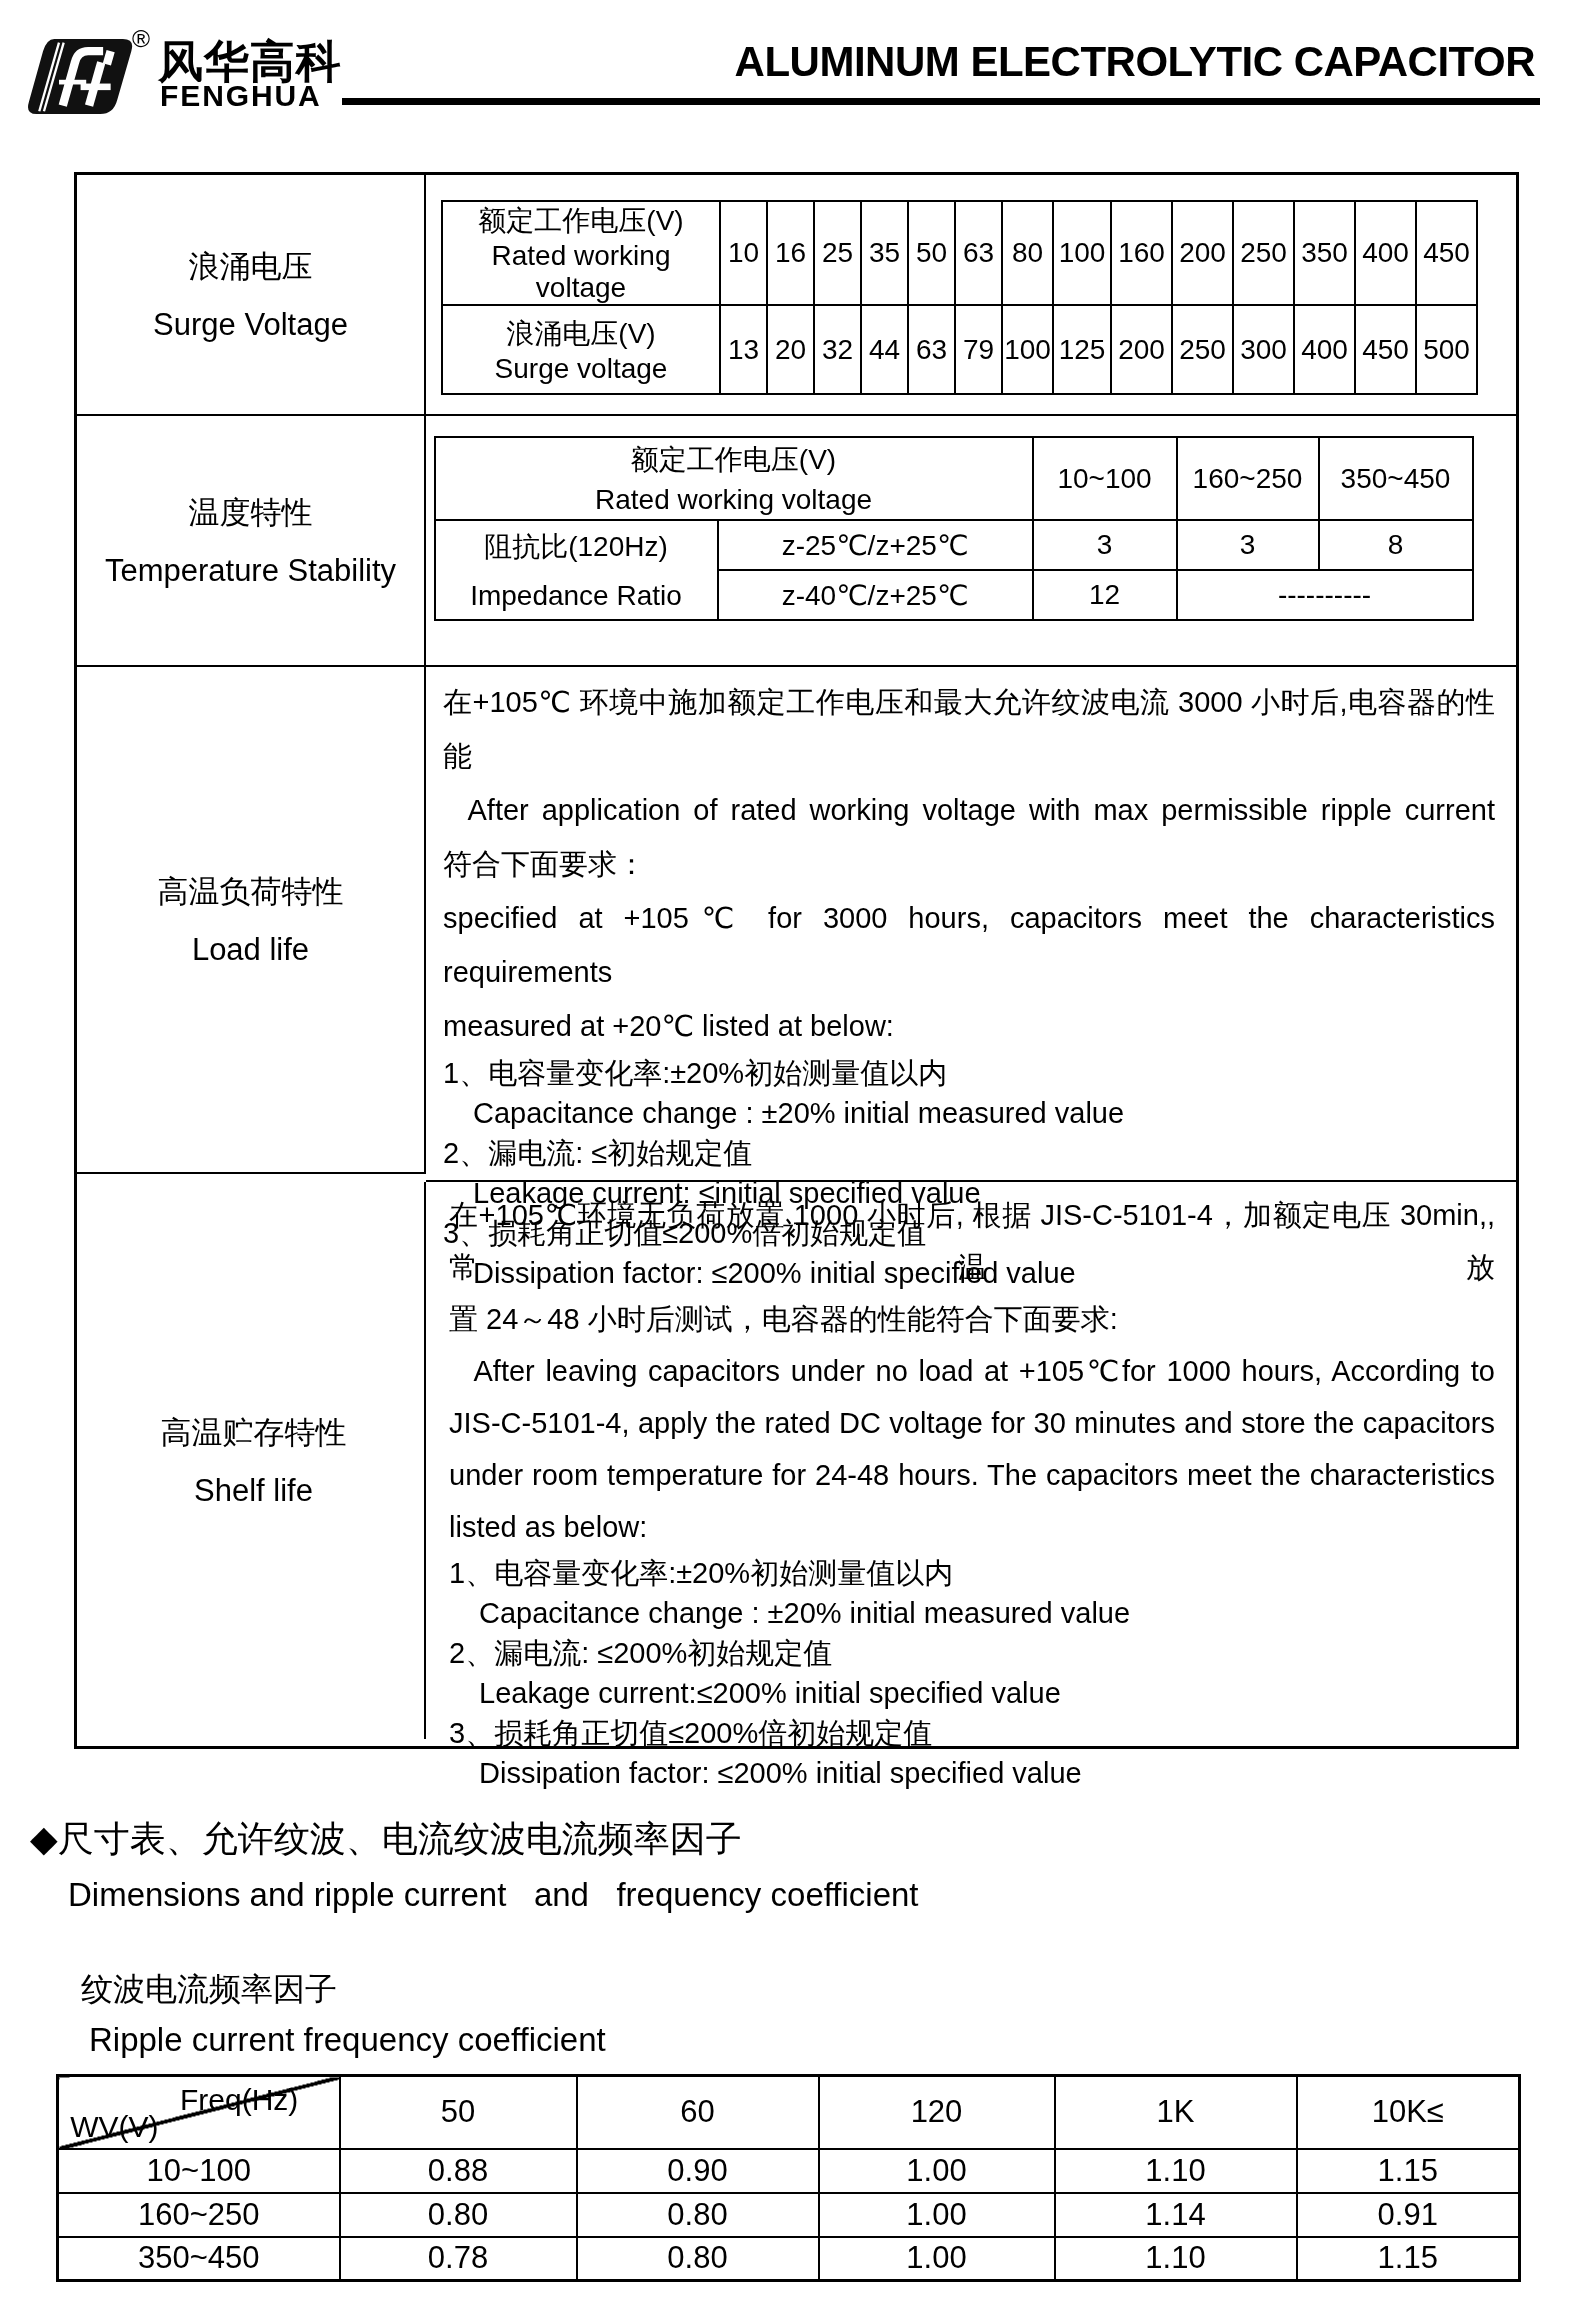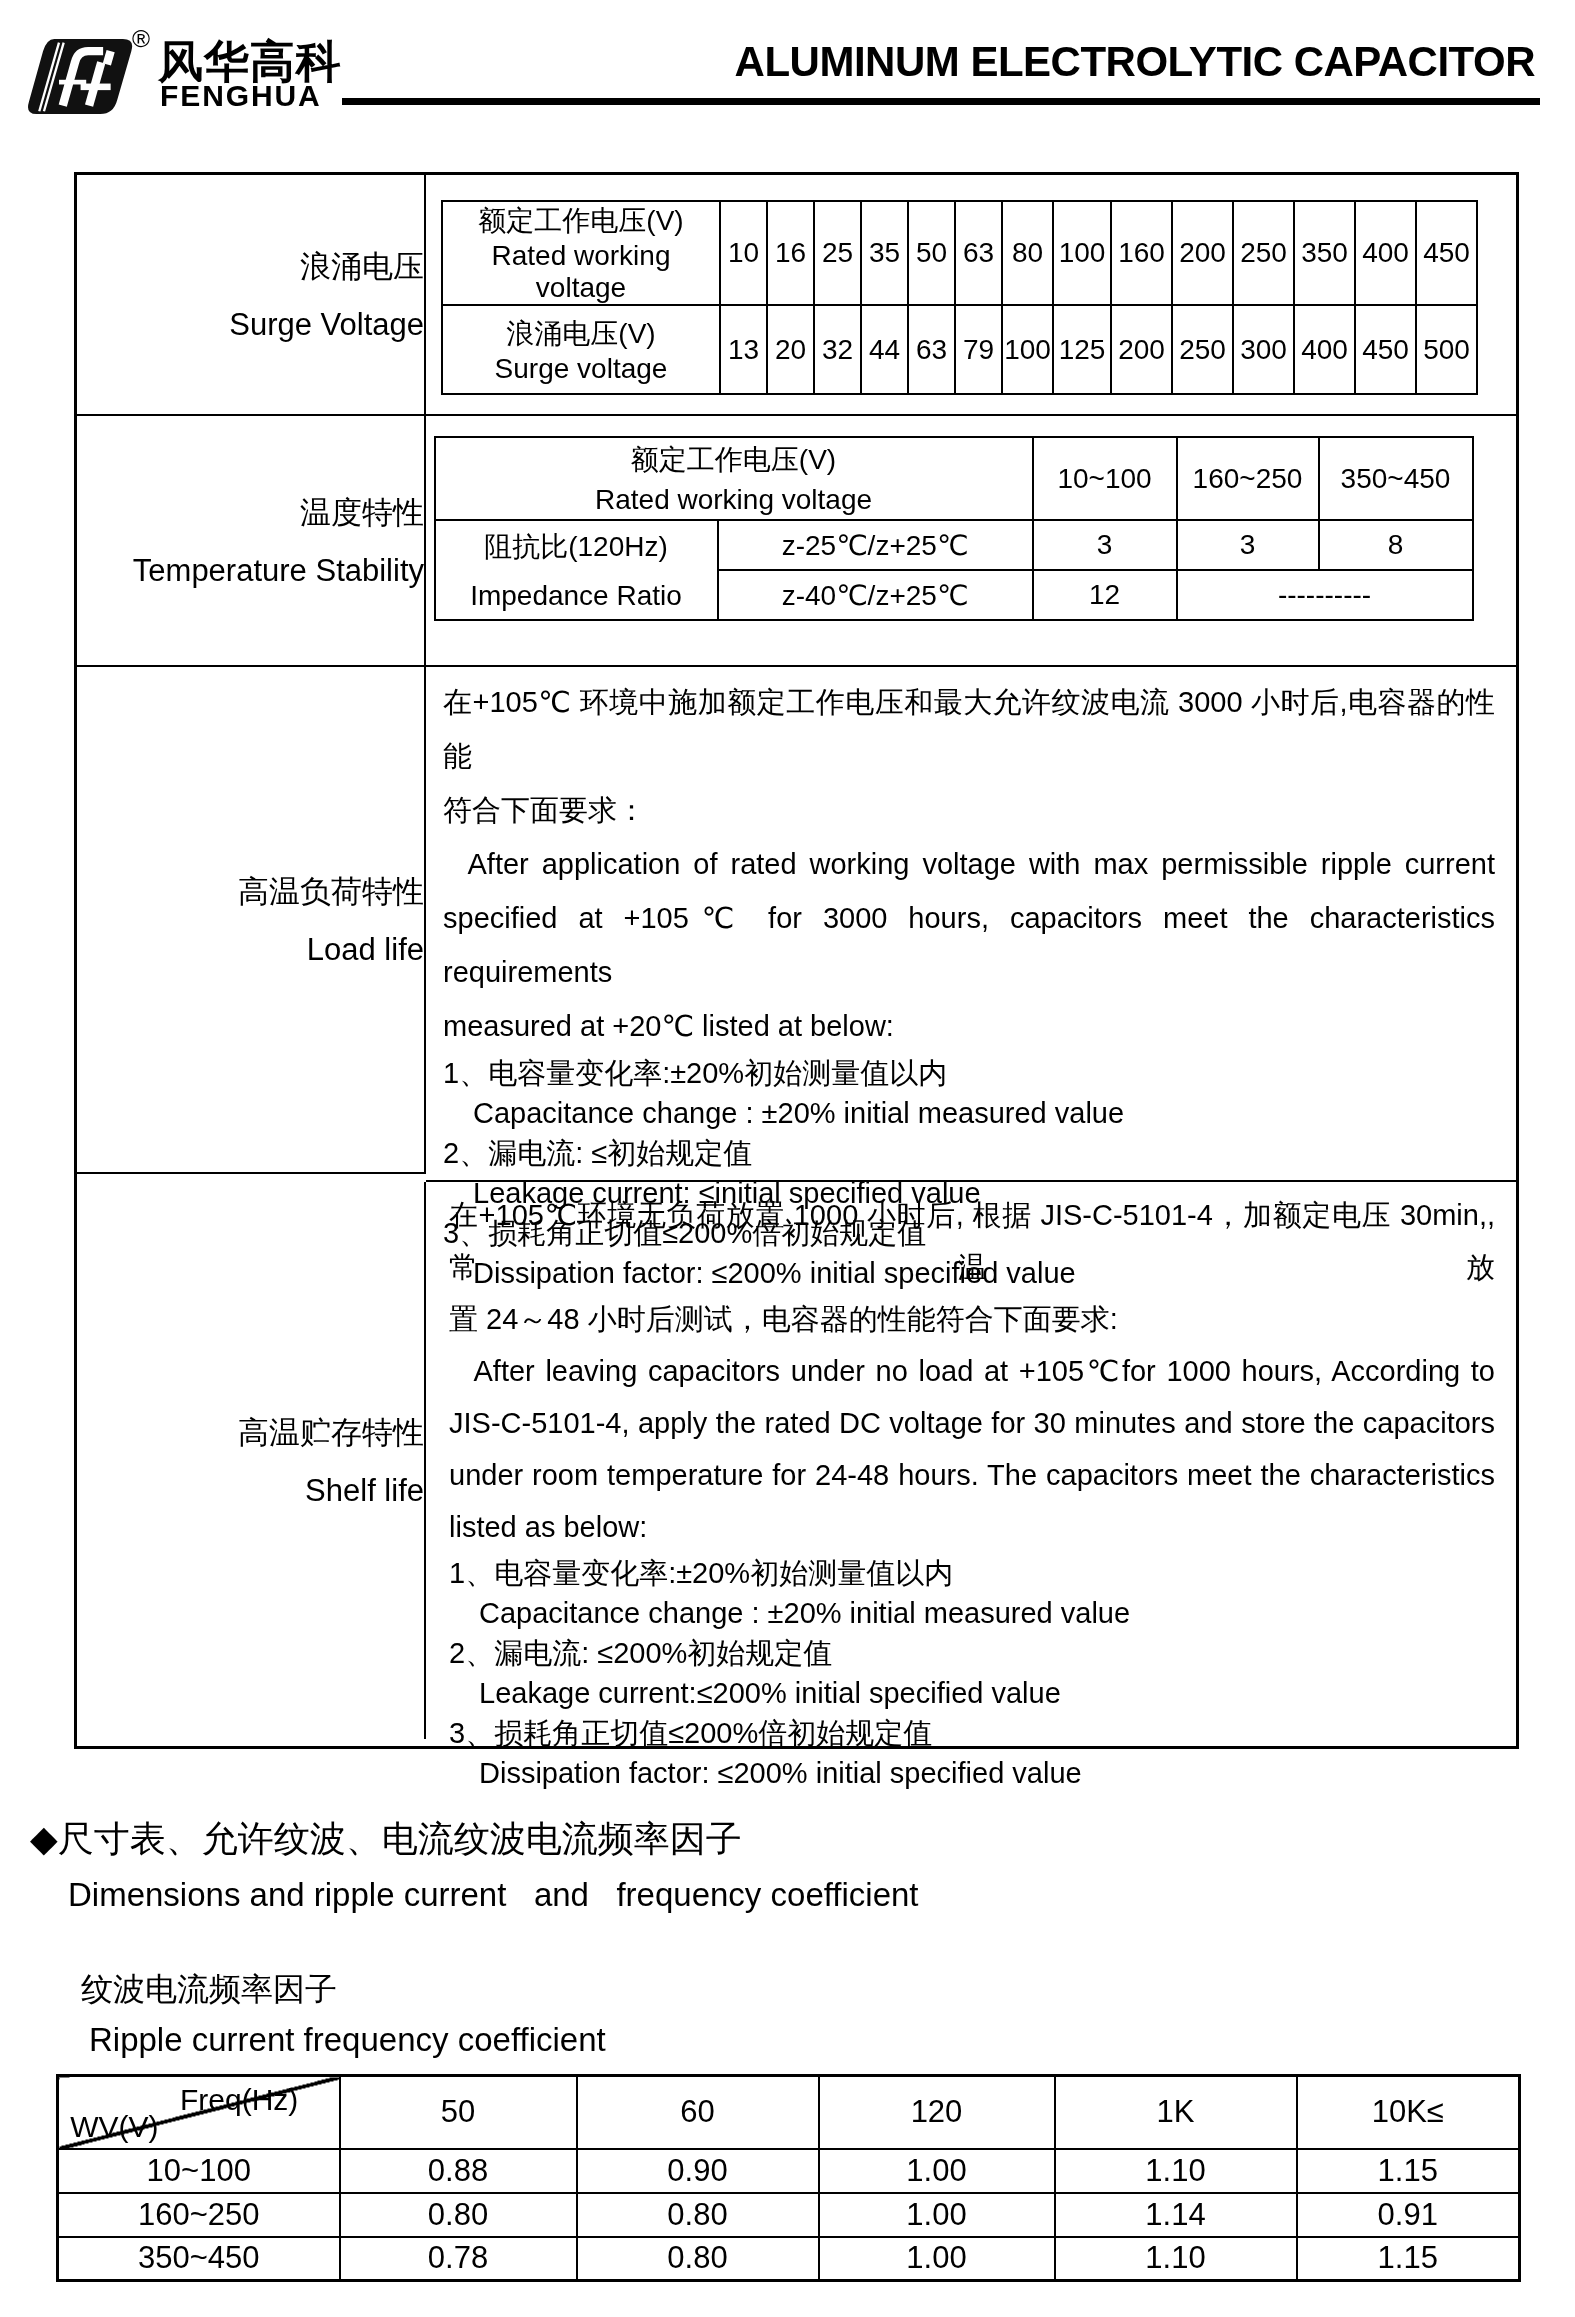--- a/index.html
+++ b/index.html
@@ -11,21 +11,21 @@
   .brand-cn{position:absolute;left:158px;top:32px;font-size:45px;font-weight:bold;letter-spacing:0.9px;}
   .brand-en{position:absolute;left:160px;top:79px;font-size:30px;font-weight:bold;letter-spacing:1.9px;}
   .reg{position:absolute;left:132px;top:24.5px;font-size:24.5px;}
   .doc-title{position:absolute;right:40px;top:38px;font-size:42px;font-weight:bold;letter-spacing:-0.5px;white-space:nowrap;}
   .head-rule{position:absolute;left:342px;top:98px;width:1198px;height:6.6px;background:#000;}
 
   
   .spec{position:absolute;left:74px;top:172px;width:1439px;border:3.8px solid #000;
         display:grid;grid-template-columns:349px 1fr;}
   .spec .lab{border-right:2.8px solid #000;border-bottom:2.8px solid #000;
-             display:flex;flex-direction:column;align-items:flex-end;justify-content:center;gap:19px;
+             display:flex;flex-direction:column;align-items:center;justify-content:center;gap:19px;
              font-size:31px;text-align:center;}
   .spec .cnt{border-bottom:2.8px solid #000;position:relative;}
   .spec .last{border-bottom:none;}
   .h-surge{height:239px;} .h-temp{height:249px;} .h-load{height:505px;} .h-shelf{height:557px;margin-left:6px;}
 
   
   table{border-collapse:collapse;table-layout:fixed;}
   .itab td{border:2.8px solid #000;text-align:center;font-size:28px;padding:0;}
   .itab{border:2.8px solid #000;}
   .two{display:flex;flex-direction:column;justify-content:space-around;align-items:center;height:100%;}
@@ -199,22 +199,22 @@
     </tbody>
       </table>
   </div>
 
   <div class="lab h-load">
     <div>高温负荷特性</div>
     <div>Load life</div>
   </div>
   <div class="cnt h-load life">
     <div class="intro-l jline">在+105℃ 环境中施加额定工作电压和最大允许纹波电流 3000 小时后,电容器的性能</div>
+    <div class="intro-l jline ind">After application of rated working voltage with max permissible ripple current</div>
     <div class="intro-l">符合下面要求：</div>
-    <div class="intro-l jline ind">After application of rated working voltage with max permissible ripple current</div>
     <div class="intro-l jline">specified at +105℃  for 3000 hours, capacitors meet the characteristics requirements</div>
     <div class="intro-l">measured at +20℃  listed at below:</div>
     <div class="item-l">1、电容量变化率:±20%初始测量值以内</div>
     <div class="item-l sub">Capacitance change : ±20% initial measured value</div>
     <div class="item-l">2、漏电流: ≤初始规定值</div>
     <div class="item-l sub">Leakage current: ≤initial specified value</div>
     <div class="item-l">3、损耗角正切值≤200%倍初始规定值</div>
     <div class="item-l sub">Dissipation factor: ≤200% initial specified value</div>
   </div>
 

